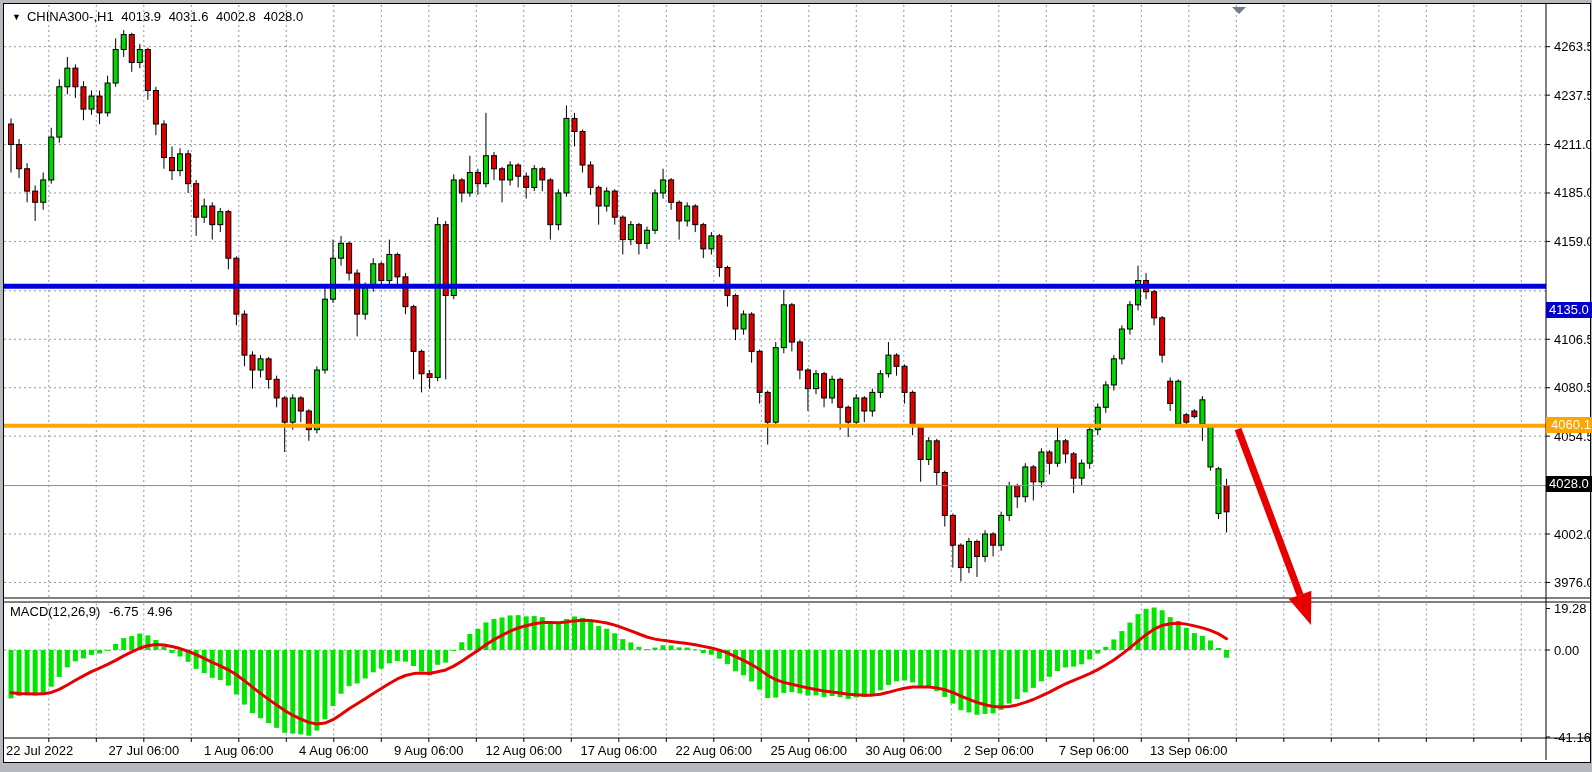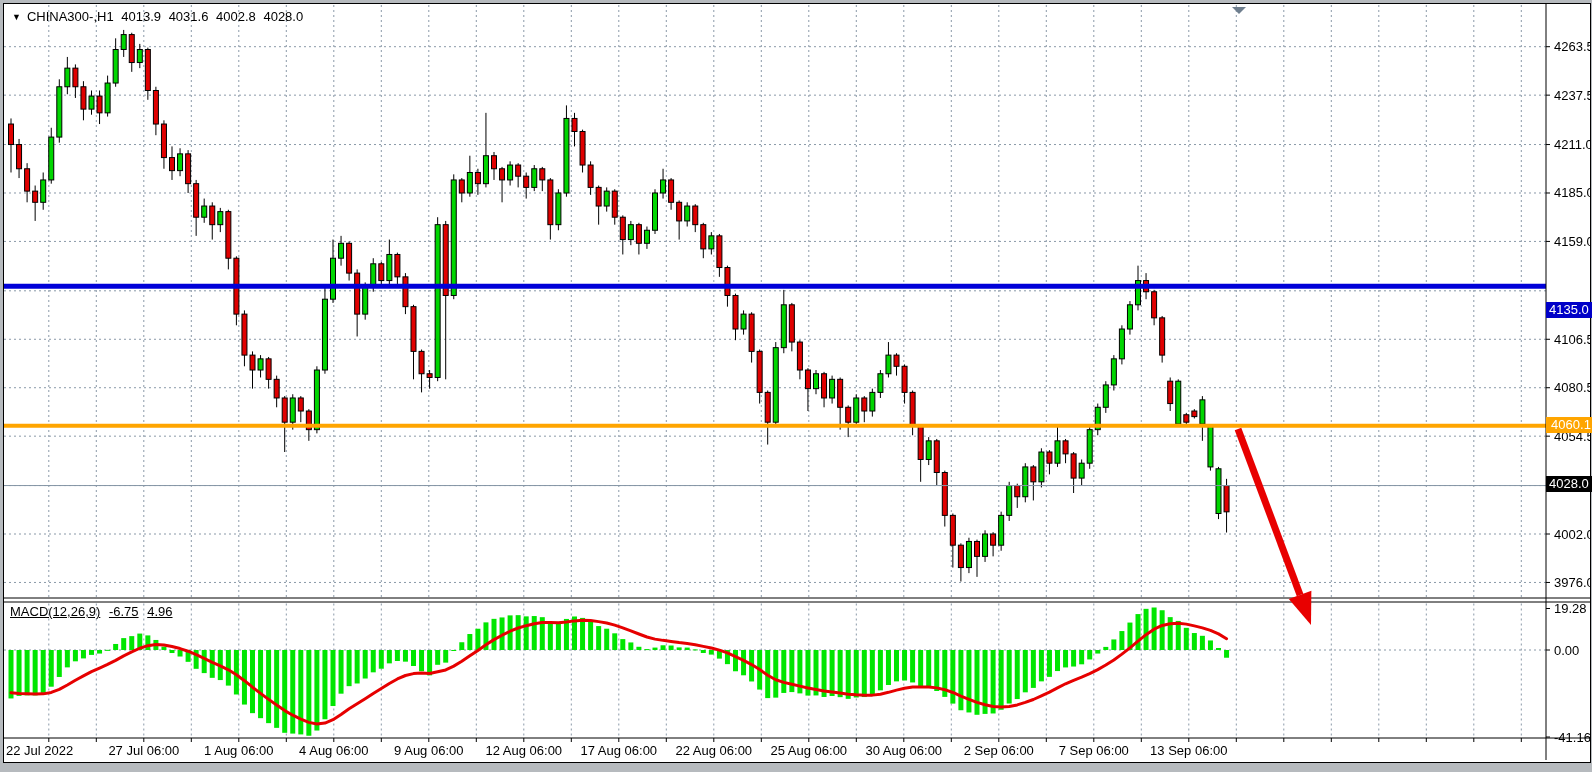--- a/index.html
+++ b/index.html
@@ -4,21 +4,21 @@
 <style>
   html,body{margin:0;padding:0;background:#d4d0c8;}
   #stage{position:relative;width:1592px;height:772px;background:#b6babe;font-family:"Liberation Sans",sans-serif;overflow:hidden;}
   #chart-window{position:absolute;left:3px;top:3px;width:1586px;height:758px;background:#ffffff;border:1px solid #000;}
   #chart-svg{position:absolute;left:0;top:0;}
   .overlay{position:absolute;color:#000;font-size:13px;white-space:nowrap;}
   #main-header{left:8px;top:5px;}
   #main-header .tri{font-size:9px;vertical-align:1px;margin-right:6px;}
   #main-header span{margin-right:4px;}
   #macd-header{left:6px;top:600px;}
-  #macd-header span{margin-right:5px;text-decoration:underline;}
+  #macd-header span{margin-right:5px;}
   .price-tag{position:absolute;left:1542px;width:44px;height:16px;line-height:16px;font-size:13px;color:#fff;padding-left:3px;z-index:5;}
   #tag-blue{background:#0000c8;margin-top:24px;}
   #tag-orange{background:#ffa500;text-align:center;}
   #tag-current{background:#000000;}
 </style>
 </head>
 <body>
 
 <div id="stage">
   <div id="chart-window">

